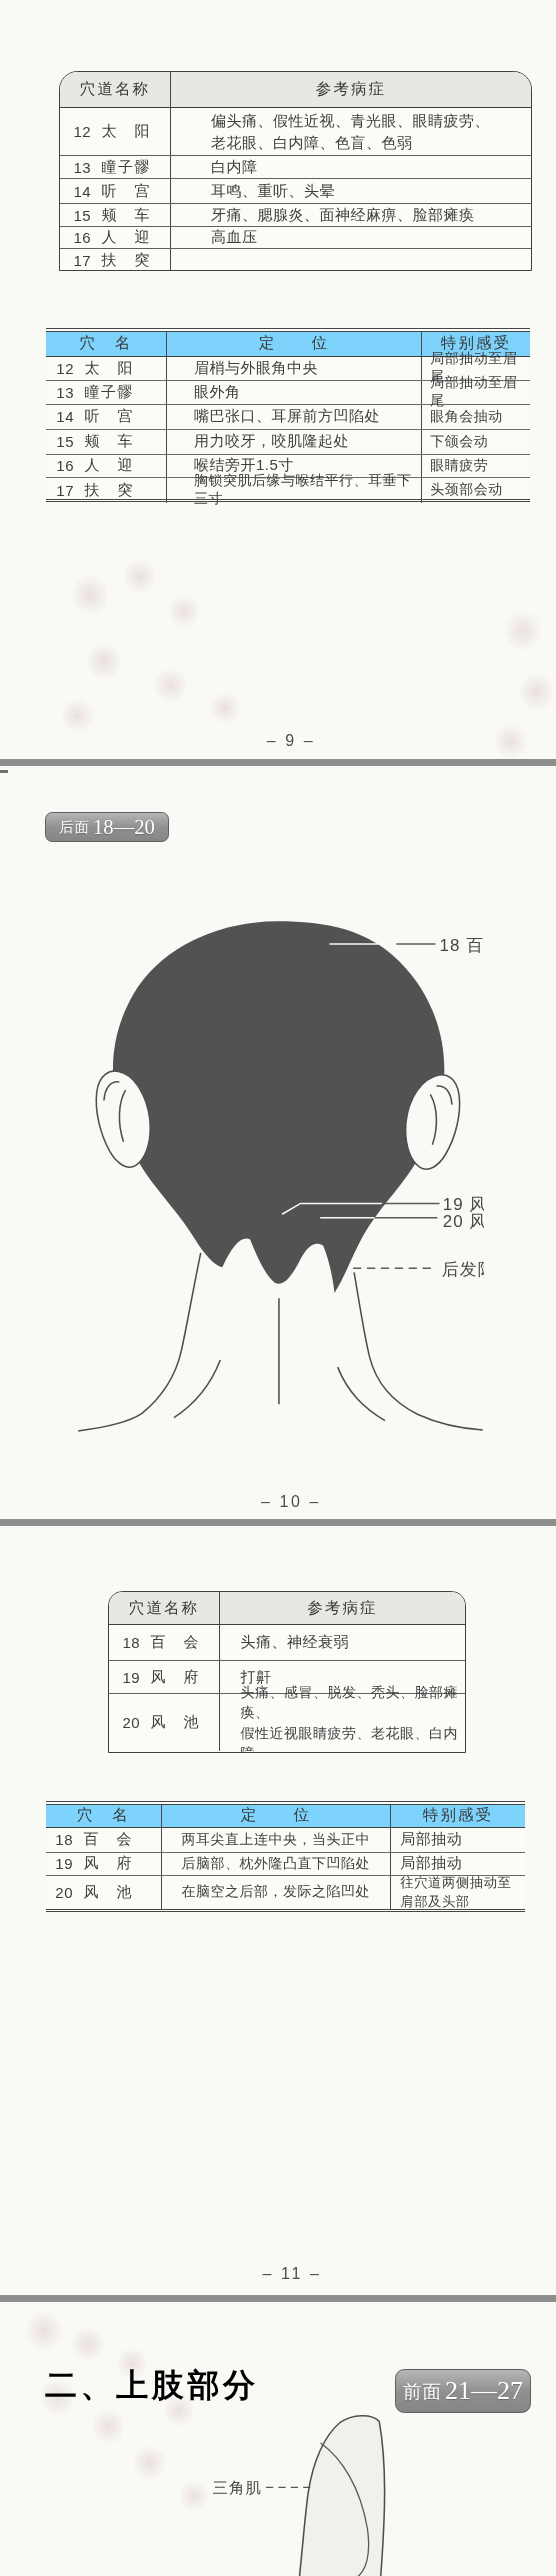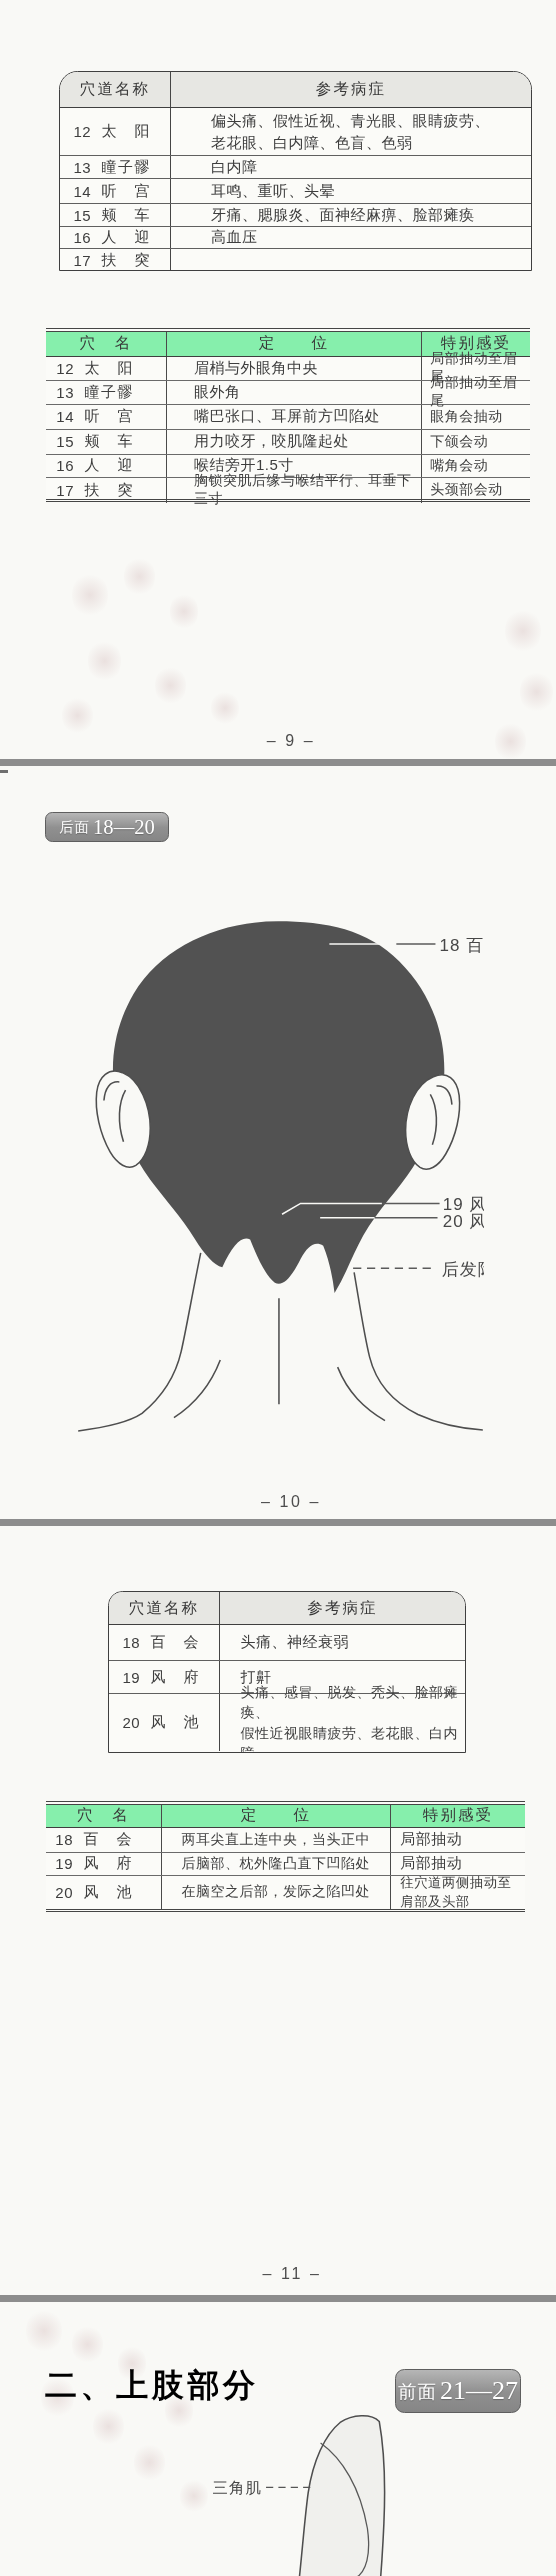--- a/index.html
+++ b/index.html
@@ -20,21 +20,21 @@
   .namecol{border-right:1px solid #454545;}
   .num{margin-left:13.4px;min-width:23px;}
   .nm{margin-left:5.2px;letter-spacing:1.5px;}
   .pre{white-space:pre-line;line-height:1.45;}
 
   
   .tbl2{position:absolute;border:none;border-top:1px solid #454545;border-bottom:1px solid #454545;
     background:#fbfbf8;padding-top:2.6px;padding-bottom:3.6px;}
   .tbl2::before{content:"";position:absolute;left:0;right:0;top:1.5px;height:1px;background:#454545;}
   .tbl2::after{content:"";position:absolute;left:0;right:0;bottom:1.5px;height:1px;background:#454545;}
-  .tbl2 .hdr{background:#86efac;border-bottom:1px solid #3f3f3f;}
+  .tbl2 .hdr{background:#7dd3fc;border-bottom:1px solid #3f3f3f;}
   .tbl2 .c2{border-right:1px solid #4a4a4a;}
   .tbl2 .row:not(:last-child){border-bottom:1px solid #6a6a6a;}
 
   
   .pagenum{position:absolute;font-size:16px;color:#4d4d4d;letter-spacing:2.6px;transform:translateX(-50%);}
   .pagebar{position:absolute;left:0;width:556px;background:#8d8d8d;}
   .badge{position:absolute;display:flex;align-items:center;justify-content:center;
     background:linear-gradient(180deg,#b6b6b6,#909090 52%,#868686);
     border:1.5px solid #5e5e5e;color:#fff;text-shadow:0 0.5px 1px rgba(0,0,0,.25);}
   .badge .pfx{letter-spacing:1px;}
@@ -135,21 +135,21 @@
         </div>
       <div class="c c2" style="width:255px;padding-left:27px;">用力咬牙，咬肌隆起处</div>
       <div class="c" style="flex:1;padding-left:8.2px;font-size:14px;">下颌会动</div>
     </div>
     <div class="row" style="height:23px;">
       <div class="c c2" style="width:121px;">
           <span class="num" style="margin-left:10.3px;">16</span>
           <span class="nm">人　迎</span>
         </div>
       <div class="c c2" style="width:255px;padding-left:27px;">喉结旁开1.5寸</div>
-      <div class="c" style="flex:1;padding-left:8.2px;font-size:14px;">嘴角会动</div>
+      <div class="c" style="flex:1;padding-left:8.2px;font-size:14px;">眼睛疲劳</div>
     </div>
     <div class="row" style="height:25px;">
       <div class="c c2" style="width:121px;">
           <span class="num" style="margin-left:10.3px;">17</span>
           <span class="nm">扶　突</span>
         </div>
       <div class="c c2" style="width:255px;padding-left:27px;font-size:14px;">胸锁突肌后缘与喉结平行、耳垂下三寸</div>
       <div class="c" style="flex:1;padding-left:8.2px;font-size:14px;">头颈部会动</div>
     </div>
   </div>
@@ -293,21 +293,21 @@
   <div class="wm" style="left:72px;top:2324px;width:31px;height:41px;"></div>
   <div class="wm" style="left:118px;top:2344px;width:28px;height:39px;"></div>
   <div class="wm" style="left:41px;top:2375px;width:33px;height:44px;"></div>
   <div class="wm" style="left:93px;top:2406px;width:31px;height:41px;"></div>
   <div class="wm" style="left:165px;top:2391px;width:28px;height:39px;"></div>
   <div class="wm" style="left:134px;top:2442px;width:31px;height:41px;"></div>
   <div class="wm" style="left:180px;top:2478px;width:28px;height:36px;"></div>
 
   <div class="sectitle" style="left:45px;top:2364px;">二、上肢部分</div>
 
-  <div class="badge" style="left:395px;top:2369px;width:126px;height:44px;border-radius:9.3px;">
+  <div class="badge" style="left:395px;top:2369px;width:136px;height:44px;border-radius:9.3px;">
     <span class="pfx" style="font-size:18.5px;">前面</span>
     <span class="rng" style="font-size:26px;">21—27</span>
   </div>
 
   <svg style="position:absolute;left:124px;top:2411px;" width="422" height="587" viewBox="240 4680 820 1140">
 
     <path fill="#f0f0ed" stroke="#4e4e4e" stroke-width="3" d="M 660 4702
       C 684 4686 720 4684 736 4700 C 746 4756 748 4830 745 4898
       C 742 4966 738 5022 732 5072 C 723 5152 706 5208 694 5250
       C 672 5326 640 5400 609 5462 C 595 5496 577 5532 559 5556

